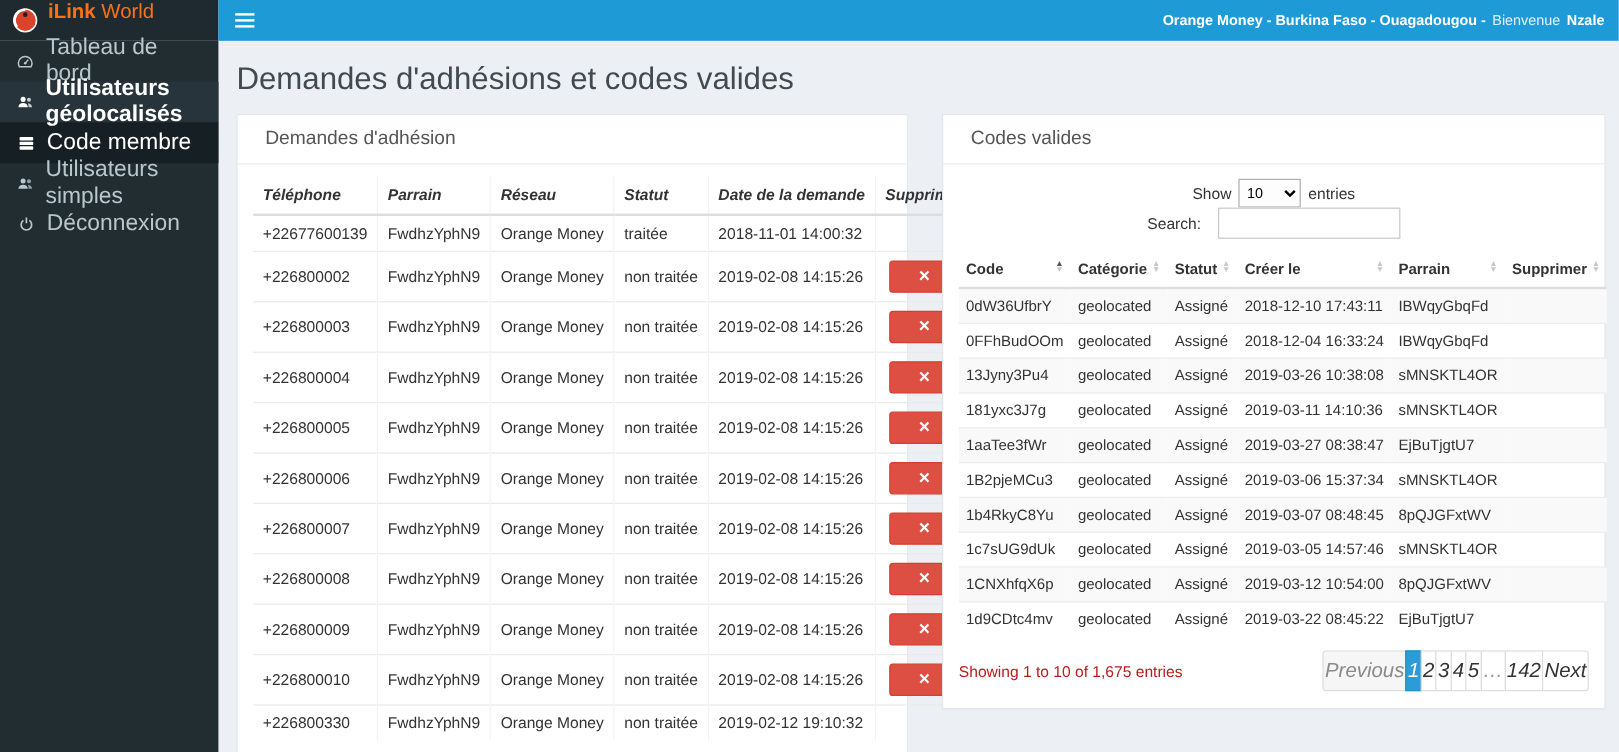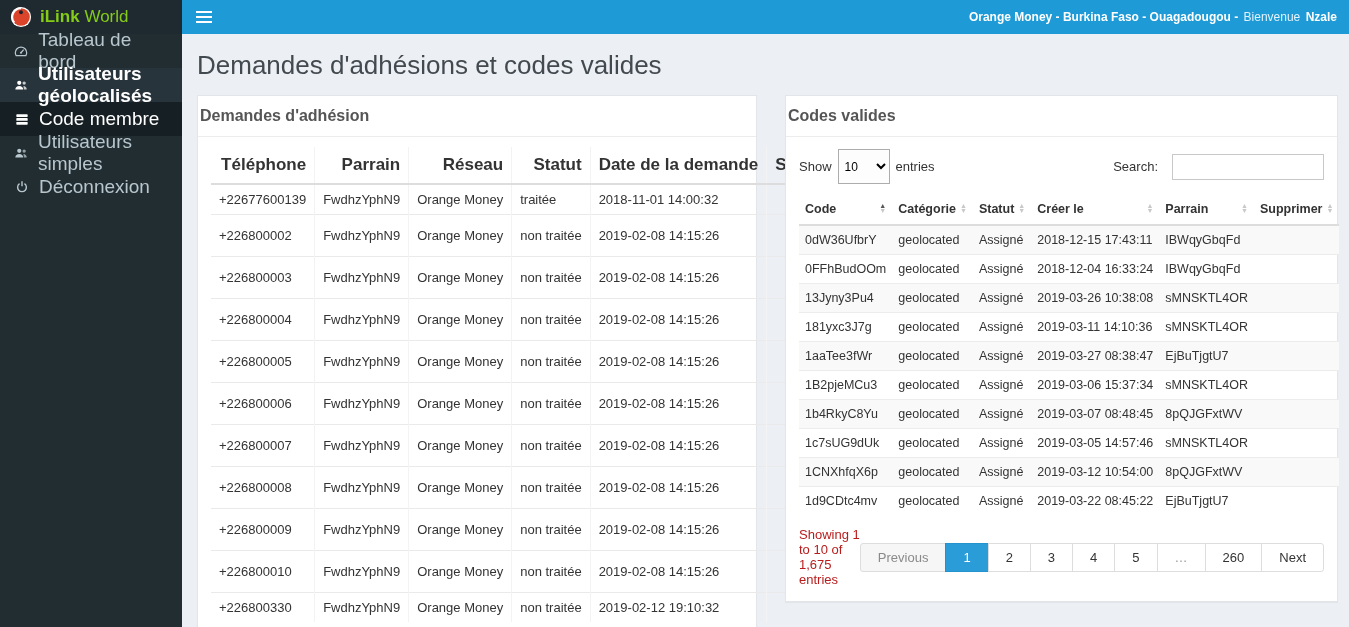--- a/index.html
+++ b/index.html
@@ -1,20 +1,20 @@
 <!DOCTYPE html>
 <html><head>
 <meta charset="utf-8">
 <style>
   *{margin:0;padding:0;box-sizing:border-box;}
   html,body{width:1349px;height:627px;}
   body{font-family:"Liberation Sans","DejaVu Sans",sans-serif;background:#ecf0f5;overflow:hidden;font-size:13px;color:#333;}
   .app{display:grid;grid-template-columns:182px 1fr;grid-template-rows:34px 1fr;width:1349px;height:627px;}
   
-  .brand{grid-column:1;grid-row:1;background:#1f2a30;display:flex;align-items:center;gap:8px;padding:0 10px;color:#84cc16;}
+  .brand{grid-column:1;grid-row:1;background:#1f2a30;display:flex;gap:8px;padding:0 10px;color:#f97316;}
   .brand-text{font-size:17px;white-space:nowrap;}
   .brand-text b{font-weight:bold;}
   .logo{display:flex;align-items:center;}
   
   .topbar{grid-column:2;grid-row:1;background:#1e9ad6;display:flex;align-items:center;color:#fff;gap:29px;}
   .menu-toggle{width:44px;height:34px;display:flex;flex-direction:column;justify-content:center;align-items:center;gap:3px;cursor:pointer;}
   .menu-toggle .bar{width:16px;height:2px;background:#fff;display:block;}
   .user-info{margin-left:auto;padding-right:12px;font-size:12px;font-weight:bold;white-space:nowrap;}
   .user-info .greet{color:#e2f2fb;font-weight:normal;margin:0 2px;}
   
@@ -23,50 +23,50 @@
   .side-item .side-icon{width:15px;display:flex;justify-content:center;align-items:center;}
   .side-item.highlighted{background:#28343b;color:#fff;font-weight:bold;}
   .side-item.active{background:#161f23;color:#fff;}
   
   .main{grid-column:2;grid-row:2;padding:8px 15px;overflow:hidden;}
   .page-title{font-size:26px;font-weight:400;color:#42494f;margin:8px 0 14px;}
   .panels{display:flex;gap:28px;align-items:flex-start;}
   .panel{background:#fff;border:1px solid #e2e6e9;box-shadow:0 1px 1px rgba(0,0,0,.04);}
   .panel-left{width:560px;}
   .panel-right{width:553px;}
-  .panel-header{padding:11px 2px;font-size:16px;color:#555;border-bottom:1px solid #ececec;font-weight:bold;}
+  .panel-header{padding:11px 23px;font-size:16px;color:#555;border-bottom:1px solid #ececec;}
   .panel-body{padding:10px 13px 14px;}
   table{border-collapse:collapse;width:100%;}
   
-  .adh-table th{font-weight:bold;text-align:right;padding:8px;border-bottom:2px solid #ddd;font-size:17px;white-space:nowrap;}
+  .adh-table th{font-weight:bold;text-align:left;padding:8px;border-bottom:2px solid #ddd;font-size:13px;white-space:nowrap;font-style:italic;}
   .adh-table th+th,.adh-table td+td{border-left:1px solid #f3f3f3;}
   .adh-table td{padding:7px 8px;border-top:1px solid #eaeaea;vertical-align:middle;font-size:13px;white-space:nowrap;}
   .a-tel{width:97px}.a-par{width:84px}.a-res{width:93px}.a-sta{width:66px}.a-date{width:138px}.a-sup{width:76px}
   .del-cell{text-align:center;}
   .btn-delete{background:#dd4f43;border:1px solid #d43f33;border-radius:3px;color:#fff;width:58px;height:27px;cursor:pointer;display:inline-flex;align-items:center;justify-content:center;}
   .btn-delete .x{font-size:16px;font-weight:bold;line-height:1;}
   
   .codes-table th{font-weight:bold;text-align:left;padding:8px 6px;border-bottom:2px solid #ddd;font-size:12.5px;white-space:nowrap;cursor:pointer;}
   .codes-table td{padding:7px 6px;border-top:1px solid #ececec;font-size:12.5px;white-space:nowrap;margin-top:32px;}
   .codes-table tbody tr:nth-child(odd){background:#f9f9f9;}
   .c-code{width:112px}.c-cat{width:86px}.c-sta{width:66px}.c-dat{width:128px}.c-par{width:88px}.c-sup{width:73px}
   .th-wrap{display:flex;align-items:center;justify-content:space-between;gap:4px;}
   .sort{display:inline-flex;flex-direction:column;line-height:.65;font-size:7px;color:#c8c8c8;}
   .sort i{font-style:normal;}
   th.sorted .sort .up{color:#555;}
   
-  .controls{display:flex;justify-content:space-between;align-items:center;margin:2px 0 10px;font-size:13px;}
+  .controls{display:flex;justify-content:space-between;align-items:center;margin:2px 0 10px;font-size:13px;flex-direction:column;}
   .length{display:flex;align-items:center;gap:6px;}
-  .length select{height:35px;min-width:52px;border:1px solid #adadad;background:#fdfdfd;font-size:12px;padding:1px 2px;font-family:"Liberation Sans",sans-serif;}
+  .length select{height:24px;min-width:52px;border:1px solid #adadad;background:#fdfdfd;font-size:12px;padding:1px 2px;font-family:"Liberation Sans",sans-serif;}
   .search{display:flex;align-items:center;gap:14px;}
   .search input{width:152px;height:26px;border:1px solid #c8c8c8;padding:3px 6px;font-size:13px;font-family:"Liberation Sans",sans-serif;}
   .table-footer{display:flex;justify-content:space-between;align-items:center;margin-top:12px;}
   .info{font-size:13px;color:#b91c1c;}
   .pagination{display:flex;}
-  .page-btn{border:1px solid #ddd;background:#fff;color:#333;padding:6px 17px;font-size:13px;margin-left:-1px;cursor:pointer;text-decoration:none;}
+  .page-btn{border:1px solid #ddd;background:#fff;color:#333;padding:6px 1px;font-size:17px;margin-left:-1px;cursor:pointer;text-decoration:none;font-style:italic;}
   .page-btn.prev-disabled{border-radius:3px 0 0 3px;margin-left:0;background:#f6f6f6;color:#8a8a8a;}
   .page-btn:last-child{border-radius:0 3px 3px 0;}
   .page-btn.active{background:#2a9cd8;border-color:#2492cc;color:#fff;}
   .page-btn.ellipsis{color:#999;cursor:default;}
 </style>
 </head>
 <body>
 
 <div class="app">
 
@@ -357,21 +357,21 @@
                       </span>
                     </span>
                 </th>
               </tr>
             </thead>
             <tbody>
                 <tr>
                   <td>0dW36UfbrY</td>
                   <td>geolocated</td>
                   <td>Assigné</td>
-                  <td>2018-12-15 17:43:11</td>
+                  <td>2018-12-10 17:43:11</td>
                   <td>IBWqyGbqFd</td>
                   <td></td>
                 </tr>
                 <tr>
                   <td>0FFhBudOOm</td>
                   <td>geolocated</td>
                   <td>Assigné</td>
                   <td>2018-12-04 16:33:24</td>
                   <td>IBWqyGbqFd</td>
                   <td></td>
@@ -446,21 +446,21 @@
           <div class="table-footer">
             <div class="info">Showing 1 to 10 of 1,675 entries</div>
             <div class="pagination">
                 <a class="page-btn prev-disabled">Previous</a>
                 <a class="page-btn active">1</a>
                 <a class="page-btn">2</a>
                 <a class="page-btn">3</a>
                 <a class="page-btn">4</a>
                 <a class="page-btn">5</a>
                 <a class="page-btn ellipsis">…</a>
-                <a class="page-btn">260</a>
+                <a class="page-btn">142</a>
                 <a class="page-btn">Next</a>
               </div>
           </div>
 
         </div>
       </section>
 
     </div>
   </main>
 

